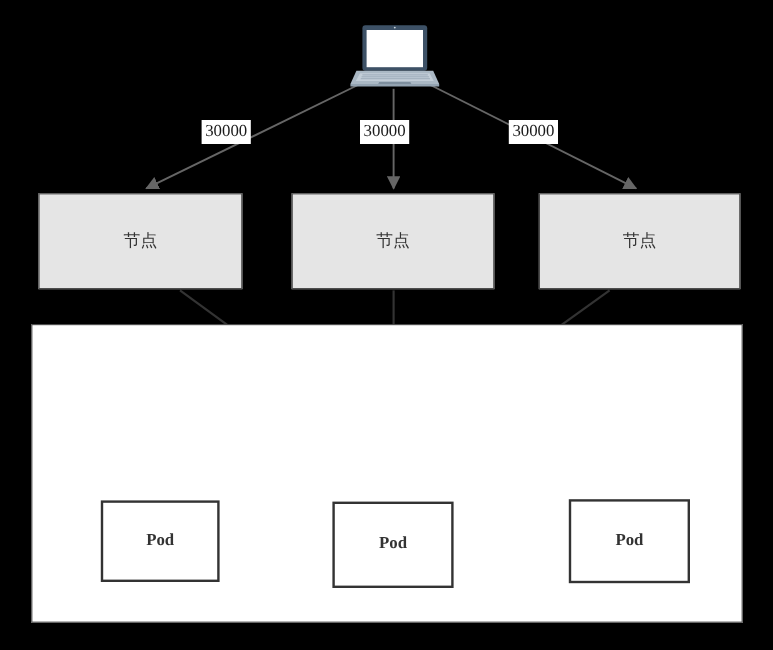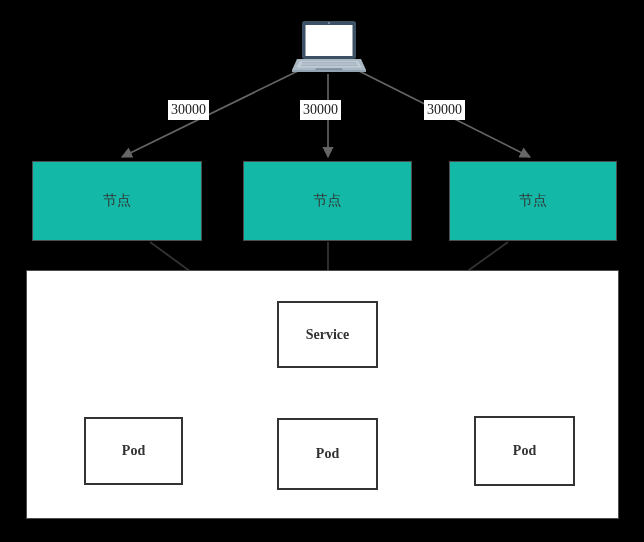--- a/index.html
+++ b/index.html
@@ -42,21 +42,21 @@
     font-size: 13.5px;
     font-weight: bold;
     color: #333333;
     letter-spacing: 0.1px;
     white-space: nowrap;
   }
 
   
   .node-box {
     position: absolute;
-    background: #14b8a6;
+    background: #e5e5e5;
     border: 1.6px solid #4d4d4d;
     box-sizing: border-box;
     display: flex;
     align-items: center;
     justify-content: center;
     color: #333333;
     font-size: 14px;
   }
   .svc-box, .pod-box {
     position: absolute;
@@ -171,23 +171,20 @@
   </div>
   <div class="node-box" id="node-1">
     <span>节点</span>
   </div>
   <div class="node-box" id="node-2">
     <span>节点</span>
   </div>
 
   <div class="cluster-box"></div>
 
-  <div class="svc-box" id="service-0">
-    <span>Service</span>
-  </div>
 
   <div class="pod-box" id="pod-0">
     <span>Pod</span>
   </div>
   <div class="pod-box" id="pod-1">
     <span>Pod</span>
   </div>
   <div class="pod-box" id="pod-2">
     <span>Pod</span>
   </div>

